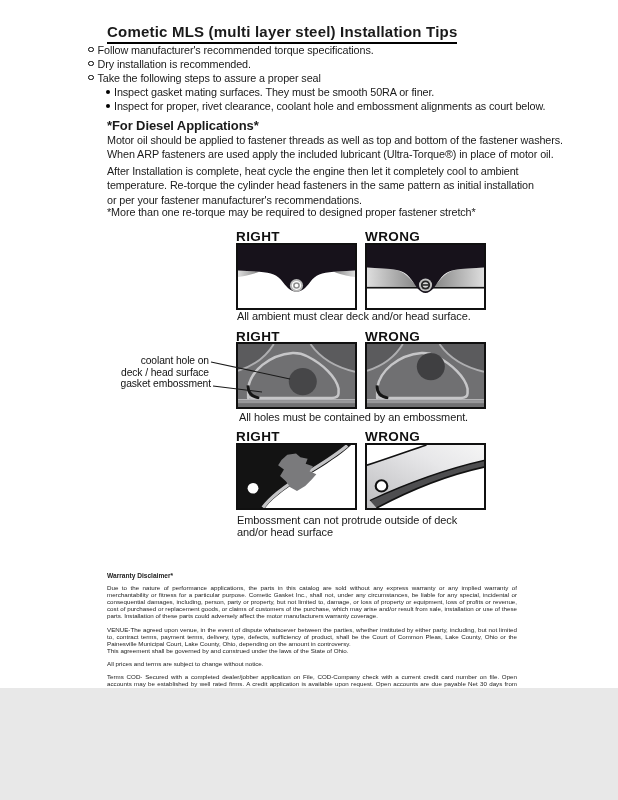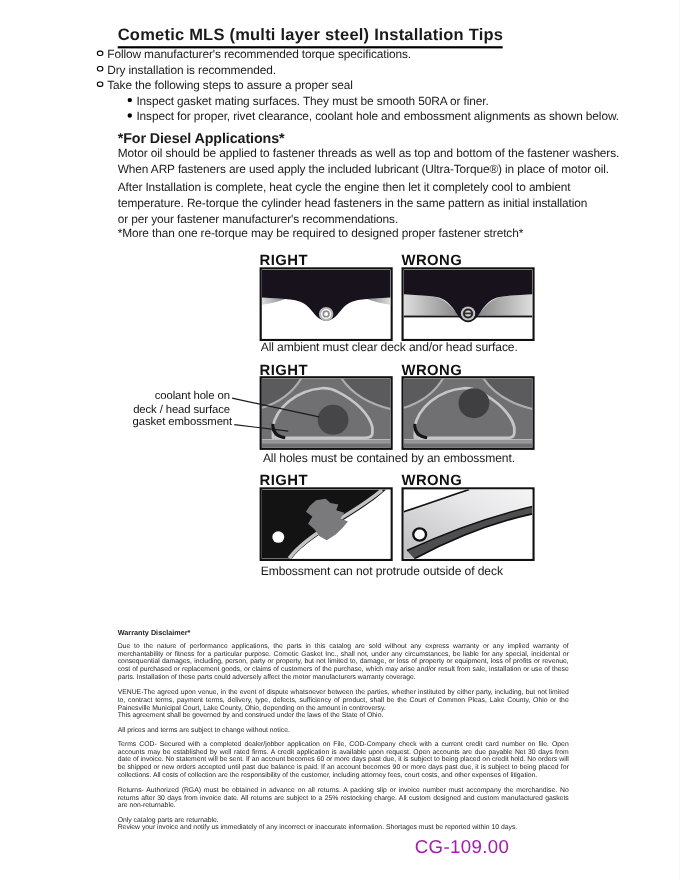--- a/index.html
+++ b/index.html
@@ -1,25 +1,25 @@
 <!DOCTYPE html>
 <html><head>
 <meta charset="utf-8">
 <style>
   html,body{margin:0;padding:0;background:#e8e8e8}
-  .page{position:relative;width:618px;height:800px;background:#ffffff;
+  .page{position:relative;width:618px;height:688px;background:#ffffff;
         font-family:"Liberation Sans",sans-serif;color:#1a1a1a;overflow:hidden;margin:0 auto}
   .abs{position:absolute}
 
   .title{left:107px;top:23px;font-size:15px;font-weight:bold;letter-spacing:.2px;
          border-bottom:2px solid #000;padding-bottom:2px;white-space:nowrap}
 
   .bullets{left:88px;top:43px;font-size:10.8px;line-height:14px;letter-spacing:-.1px}
   .bullets .row{white-space:nowrap}
-  .sub{margin-left:28px}
+  .sub{margin-left:18px}
   .mk{display:inline-block;width:3.5px;height:3.5px;border:1px solid #000;border-radius:50%;
       margin-right:4px;vertical-align:2px}
   .mkf{display:inline-block;width:4px;height:4px;background:#000;border-radius:50%;
       margin-right:4px;vertical-align:2px}
 
   .h2{left:107px;top:118px;font-size:13px;font-weight:bold;letter-spacing:-.1px}
   .para{left:107px;font-size:10.8px;line-height:14.3px;letter-spacing:-.1px}
   .para div{white-space:nowrap}
   #para1{top:133px}
   #para2{top:164px}
@@ -54,21 +54,21 @@
 
 <div class="page">
 
   <div class="abs title">Cometic MLS (multi layer steel) Installation Tips</div>
 
   <div class="abs bullets">
     <div class="row"><span class="mk"></span><span>Follow manufacturer's recommended torque specifications.</span></div>
     <div class="row"><span class="mk"></span><span>Dry installation is recommended.</span></div>
     <div class="row"><span class="mk"></span><span>Take the following steps to assure a proper seal</span></div>
     <div class="row sub"><span class="mkf"></span><span>Inspect gasket mating surfaces.  They must be smooth 50RA or finer.</span></div>
-    <div class="row sub"><span class="mkf"></span><span>Inspect for proper, rivet clearance, coolant hole and embossment alignments as shown below.</span></div>
+    <div class="row sub"><span class="mkf"></span><span>Inspect for proper, rivet clearance, coolant hole and embossment alignments as court below.</span></div>
   </div>
 
   <div class="abs h2">*For Diesel Applications*</div>
   <div class="abs para" id="para1">
     <div>Motor oil should be applied to fastener threads as well as top and bottom of the fastener washers.</div>
     <div>When ARP fasteners are used apply the included lubricant (Ultra-Torque®) in place of motor oil.</div>
   </div>
   <div class="abs para" id="para2">
     <div>After Installation is complete, heat cycle the engine then let it completely cool to ambient</div>
     <div>temperature. Re-torque the cylinder head fasteners in the same pattern as initial installation</div>
@@ -183,20 +183,21 @@
       <path d="M0,21.5 C24,13.5 44,6 61.5,0 L121,0 L121,23.5 C81,32.5 44.5,48 10,67 L0,67 Z" fill="url(#g3w)"></path>
       <path d="M0,21.5 C24,13.5 44,6 61.5,0" stroke="#111111" stroke-width="1.7" fill="none"></path>
       <path d="M3,59 C40,41.5 78,26.5 121,16.5 L121,23.5 C81,32.5 44.5,48 10,67 Z" fill="#4e4e50"></path>
       <path d="M3,59 C40,41.5 78,26.5 121,16.5" stroke="#111111" stroke-width="1.4" fill="none"></path>
       <path d="M10,67 C44.5,48 81,32.5 121,23.5" stroke="#111111" stroke-width="1.7" fill="none"></path>
       <circle cx="15" cy="43.5" r="6" fill="#ffffff" stroke="#111111" stroke-width="2.2"></circle>
     </svg>
   </div>
   <div class="abs cap" id="cap3">
     <div>Embossment can not protrude outside of deck</div>
+    <div>and/or head surface</div>
   </div>
 
   <div class="abs fine">
     <div class="fh">Warranty Disclaimer*</div>
     <p>Due to the nature of performance applications, the parts in this catalog are sold without any express warranty or any implied warranty of merchantability or fitness for a particular purpose.  Cometic Gasket Inc., shall not, under any circumstances, be liable for any special, incidental or consequential damages, including, person, party or property, but not limited to, damage, or loss of property or equipment, loss of profits or revenue, cost of purchased or replacement goods, or claims of customers of the purchase, which may arise and/or result from sale, installation or use of these parts.  Installation of these parts could adversely affect the motor manufacturers warranty coverage.</p>
     <p class="tight">VENUE-The agreed upon venue, in the event of dispute whatsoever between the parties, whether instituted by either party, including, but not limited to, contract terms, payment terms, delivery, type, defects, sufficiency of product, shall be the Court of Common Pleas, Lake County, Ohio or the Painesville Municipal Court, Lake County, Ohio, depending on the amount in controversy.</p>
     <p>This agreement shall be governed by and construed under the laws of the State of Ohio.</p>
     <p>All prices and terms are subject to change without notice.</p>
     <p>Terms COD- Secured with a completed dealer/jobber application on File, COD-Company check with a current credit card number on file.  Open accounts may be established by well rated firms.  A credit application is available upon request.  Open accounts are due payable Net 30 days from date of invoice.  No statement will be sent.  If an account becomes 60 or more days past due, it is subject to being placed on credit hold.  No orders will be shipped or new orders accepted until past due balance is paid.  If an account becomes 90 or more days past due, it is subject to being placed for collections.  All costs of collection are the responsibility of the customer, including attorney fees, court costs, and other expenses of litigation.</p>
     <p>Returns- Authorized (RGA) must be obtained in advance on all returns.  A packing slip or invoice number must accompany the merchandise.  No returns after 30 days from invoice date.  All returns are subject to a 25% restocking charge.  All custom designed and custom manufactured gaskets are non-returnable.</p>

